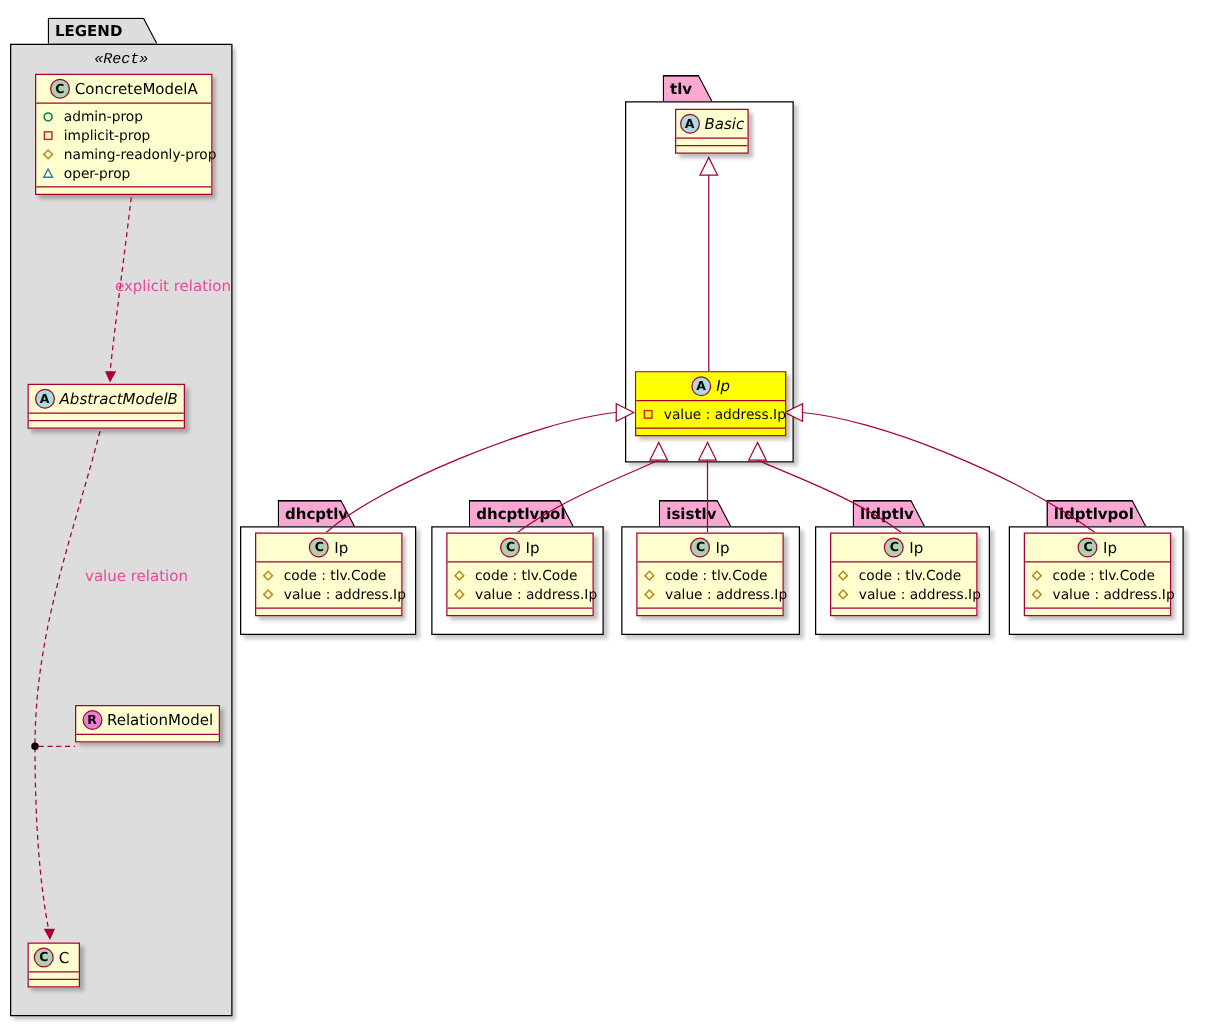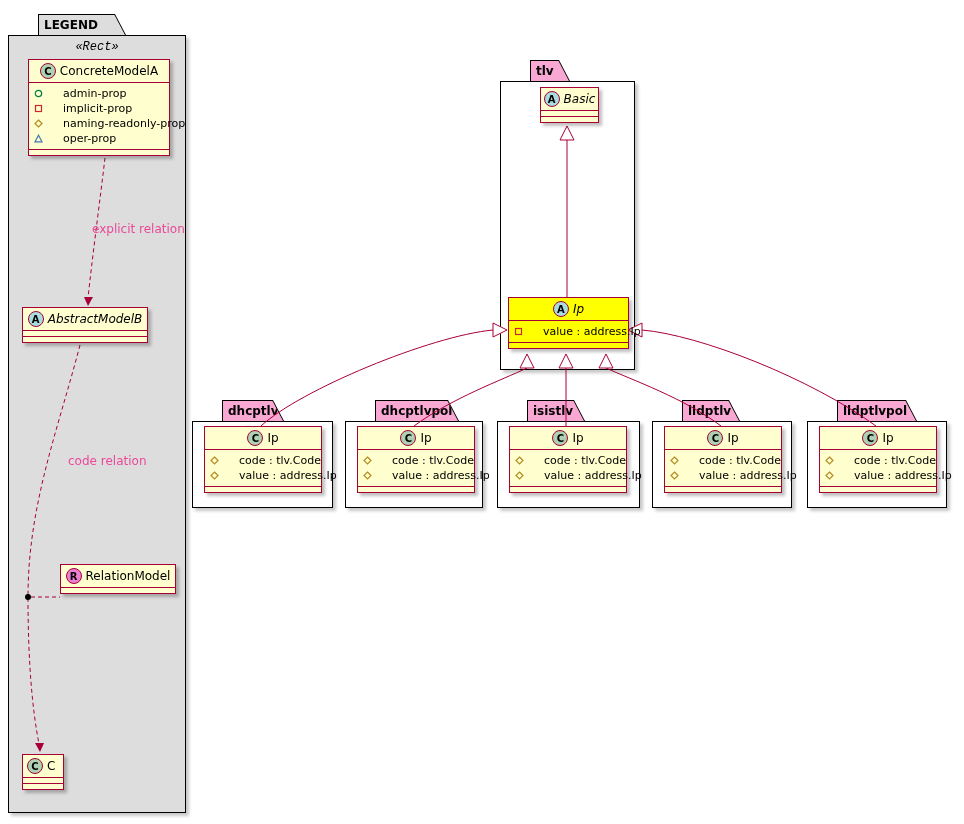--- a/index.html
+++ b/index.html
@@ -24,21 +24,21 @@
   .cls-header{display:flex;align-items:center;justify-content:center;gap:4px;padding:3px 6px;}
   .cls-name{font-size:12px;color:#000;white-space:nowrap;}
   .italic .cls-name{font-style:italic;}
   .badge{width:16px;height:16px;border-radius:50%;flex:0 0 16px;border:1px solid #A80036;
          display:flex;align-items:center;justify-content:center;
          font-size:10px;font-weight:bold;font-style:normal;color:#000;box-sizing:border-box;}
   .badge-c{background:#ADD1B2;}
   .badge-a{background:#A9DCDF;}
   .badge-r{background:#ED7FD4;}
   .cls-fields{border-top:1px solid #A80036;padding:3px 5px;}
-  .prop{display:flex;align-items:center;gap:20px;font-size:11px;line-height:15px;white-space:nowrap;}
+  .prop{display:flex;align-items:center;gap:8px;font-size:11px;line-height:15px;white-space:nowrap;}
   .prop svg{flex:0 0 9px;}
   .cls-empty{border-top:1px solid #A80036;height:5px;}
   .yellow,.yellow .cls-header,.yellow .cls-fields{background:#FFFF00;}
 
   
   .edge-label{position:absolute;font-size:12px;color:#ec4899;z-index:4;white-space:nowrap;}
   .stereotype{position:absolute;width:100%;text-align:center;font-style:italic;font-size:12px;z-index:4;}
   #edges{position:absolute;left:0;top:0;z-index:3;pointer-events:none;}
 </style>
 </head>
@@ -123,21 +123,21 @@
 
     <div class="uml-class italic" style="left:14px;top:293px;width:124px;">
       <div class="cls-header">
         <span class="badge badge-a">A</span>
         <span class="cls-name">AbstractModelB</span>
       </div>
       <div class="cls-empty"></div>
       <div class="cls-empty"></div>
     </div>
 
-    <div class="edge-label" style="left:60px;top:440px;">code relation</div>
+    <div class="edge-label" style="left:60px;top:440px;">value relation</div>
 
     <div class="uml-class" style="left:52px;top:550px;width:114px;">
       <div class="cls-header">
         <span class="badge badge-r">R</span>
         <span class="cls-name">RelationModel</span>
       </div>
       <div class="cls-empty"></div>
     </div>
 
     <div class="uml-class" style="left:14px;top:740px;width:40px;">

